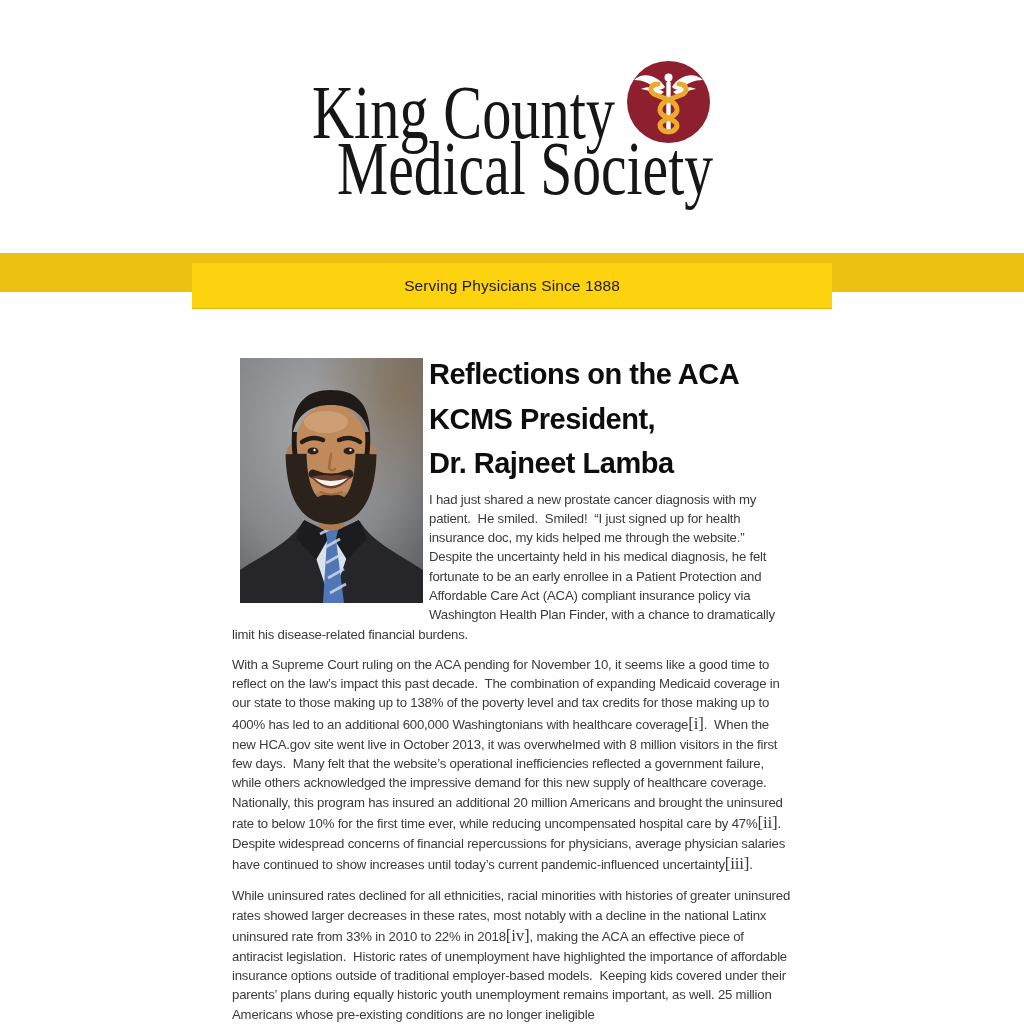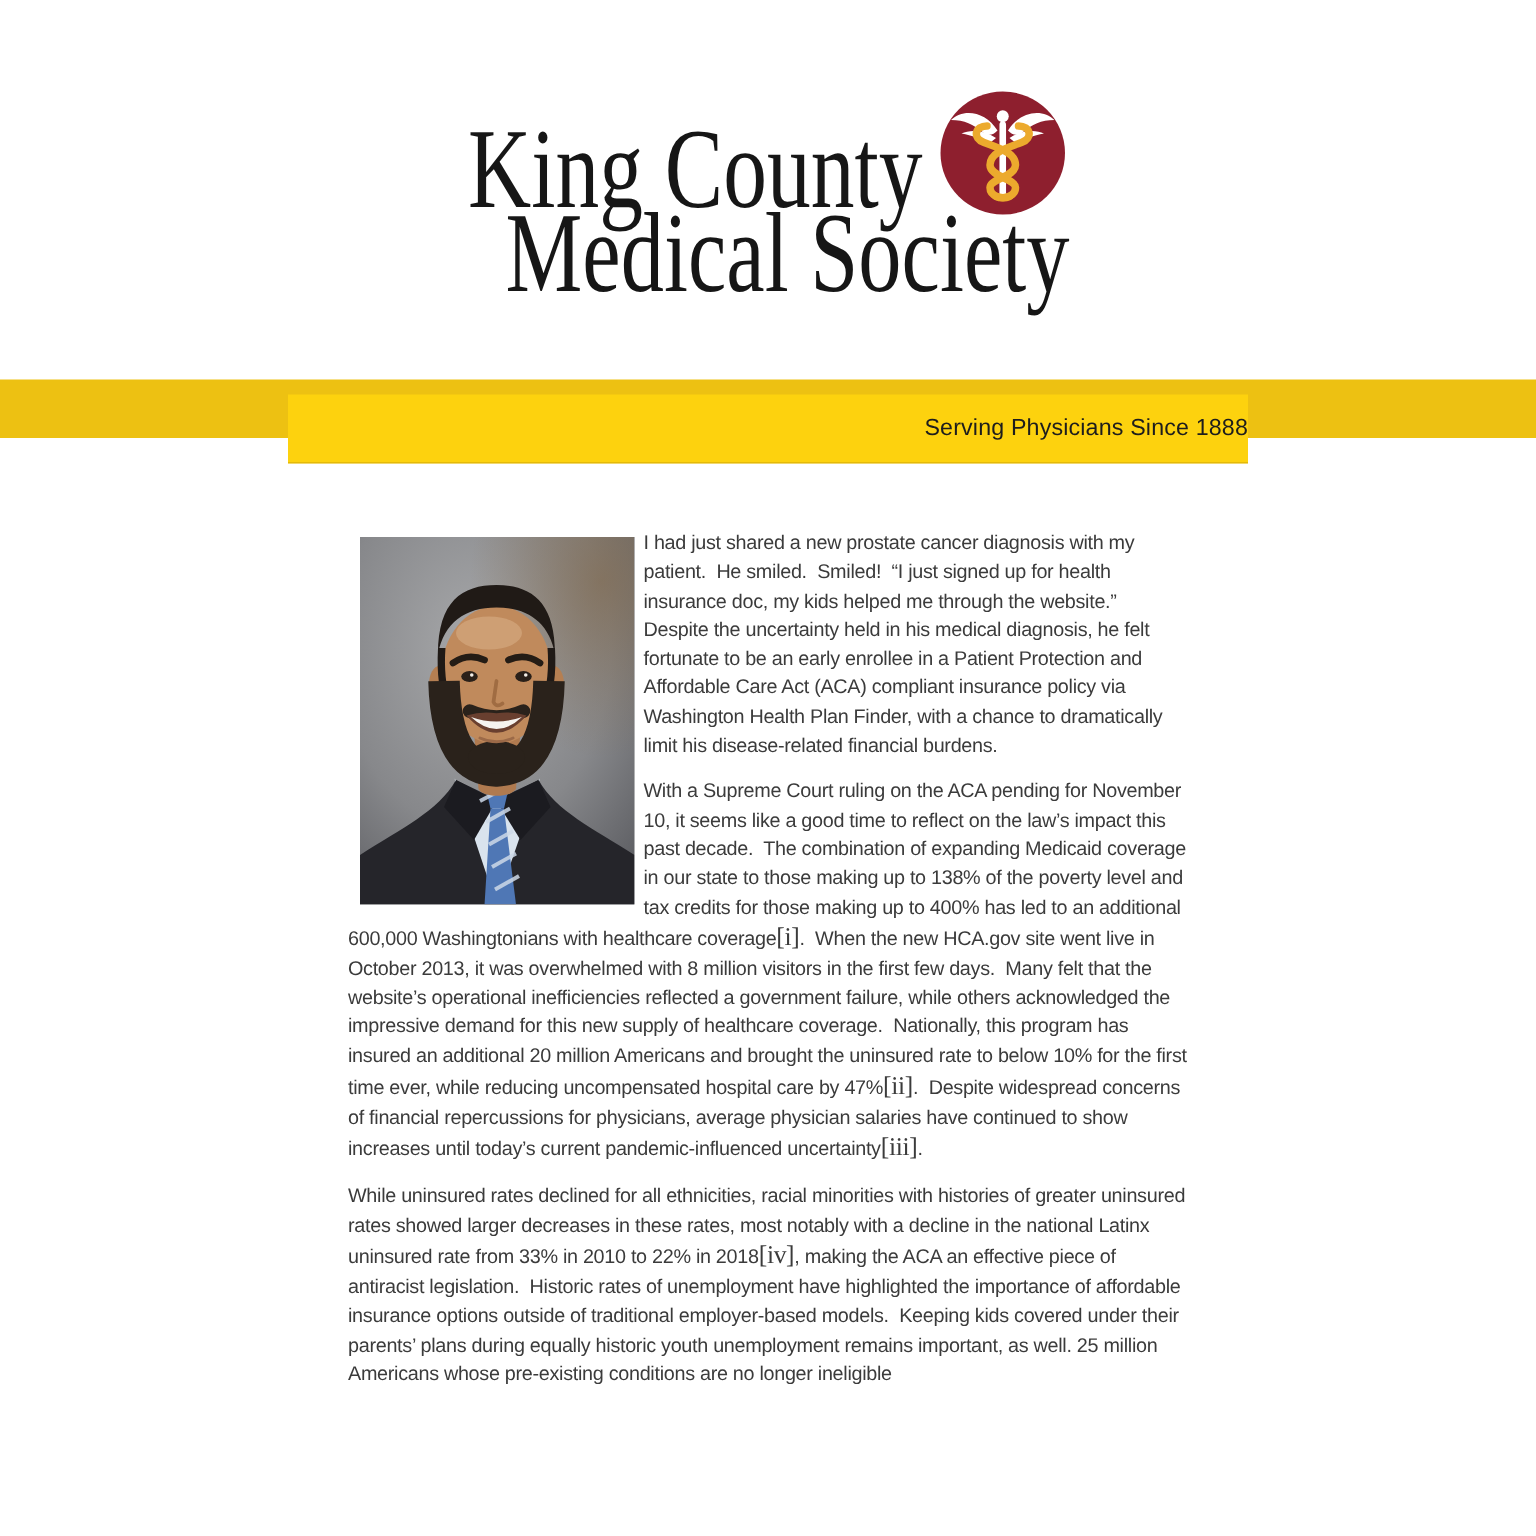--- a/index.html
+++ b/index.html
@@ -11,21 +11,21 @@
   .logo-svg{position:absolute;left:295px;top:45px;}
   .logo-text{font-family:"Liberation Serif",serif;fill:var(--logo-text,#161616);}
   
   .banner-outer{
     position:absolute;left:0;top:253px;width:1024px;height:39px;
     background:var(--banner-outer,#edc112);
   }
   .banner-inner{
     position:absolute;left:192px;top:263px;width:640px;height:45px;
     background:var(--banner-inner,#fdd20e);
-    display:flex;align-items:center;justify-content:flex-end;
+    display:flex;align-items:center;justify-content:center;
     border-bottom:1px solid rgba(180,140,0,.35);
   }
   .banner-inner span{
     font-size:15.5px;color:#1d1d1d;letter-spacing:.1px;
   }
   
   .article{position:absolute;left:232px;top:352px;width:560px;}
   .photo{
     float:left;width:183px;height:245px;margin:6px 6px 6px 8px;
     overflow:hidden;background:#77787b;
@@ -129,19 +129,24 @@
       <path d="M56,96 C57,138 70,155 91,156 C112,155 125,138 126,96" stroke="#2a221b" stroke-width="21" fill="none"></path>
       <ellipse cx="91" cy="147" rx="19" ry="11" fill="#2a221b"></ellipse>
       <path d="M73,116 Q91,124 109,116" stroke="#2a221b" stroke-width="9" fill="none" stroke-linecap="round"></path>
 
       <path d="M71,119 Q91,142 111,119 Q101,116 91,117.5 Q81,116 71,119 Z" fill="#693f2f"></path>
       <path d="M74,120 Q91,136 108,120 Q91,126 74,120 Z" fill="#f5f3ef"></path>
       <path d="M80,134 Q91,139 102,134" stroke="#9c6a48" stroke-width="2" fill="none" stroke-linecap="round"></path>
     </svg>
   </div>
 
+  <h1>
+    <span class="tl">Reflections on the ACA</span>
+    <span class="tl">KCMS President,</span>
+    <span class="tl">Dr. Rajneet Lamba</span>
+  </h1>
 
   <div id="paragraphs">
       <p>I had just shared a new prostate cancer diagnosis with my patient.&nbsp; He smiled.&nbsp; Smiled!&nbsp; “I just signed up for health insurance doc, my kids helped me through the website.”&nbsp; Despite the uncertainty held in his medical diagnosis, he felt fortunate to be an early enrollee in a Patient Protection and Affordable Care Act (ACA) compliant insurance policy via Washington Health Plan Finder, with a chance to dramatically limit his disease-related financial burdens.</p>
       <p>With a Supreme Court ruling on the ACA pending for November 10, it seems like a good time to reflect on the law’s impact this past decade.&nbsp; The combination of expanding Medicaid coverage in our state to those making up to 138% of the poverty level and tax credits for those making up to 400% has led to an additional 600,000 Washingtonians with healthcare coverage<span class="ref">[i]</span>.&nbsp; When the new HCA.gov site went live in October 2013, it was overwhelmed with 8 million visitors in the first few days.&nbsp; Many felt that the website’s operational inefficiencies reflected a government failure, while others acknowledged the impressive demand for this new supply of healthcare coverage.&nbsp; Nationally, this program has insured an additional 20 million Americans and brought the uninsured rate to below 10% for the first time ever, while reducing uncompensated hospital care by 47%<span class="ref">[ii]</span>.&nbsp; Despite widespread concerns of financial repercussions for physicians, average physician salaries have continued to show increases until today’s current pandemic-influenced uncertainty<span class="ref">[iii]</span>.</p>
       <p>While uninsured rates declined for all ethnicities, racial minorities with histories of greater uninsured rates showed larger decreases in these rates, most notably with a decline in the national Latinx uninsured rate from 33% in 2010 to 22% in 2018<span class="ref">[iv]</span>, making the ACA an effective piece of antiracist legislation.&nbsp; Historic rates of unemployment have highlighted the importance of affordable insurance options outside of traditional employer-based models.&nbsp; Keeping kids covered under their parents’ plans during equally historic youth unemployment remains important, as well. 25 million Americans whose pre-existing conditions are no longer ineligible</p>
     </div>
 </div>
 
 </body></html>

